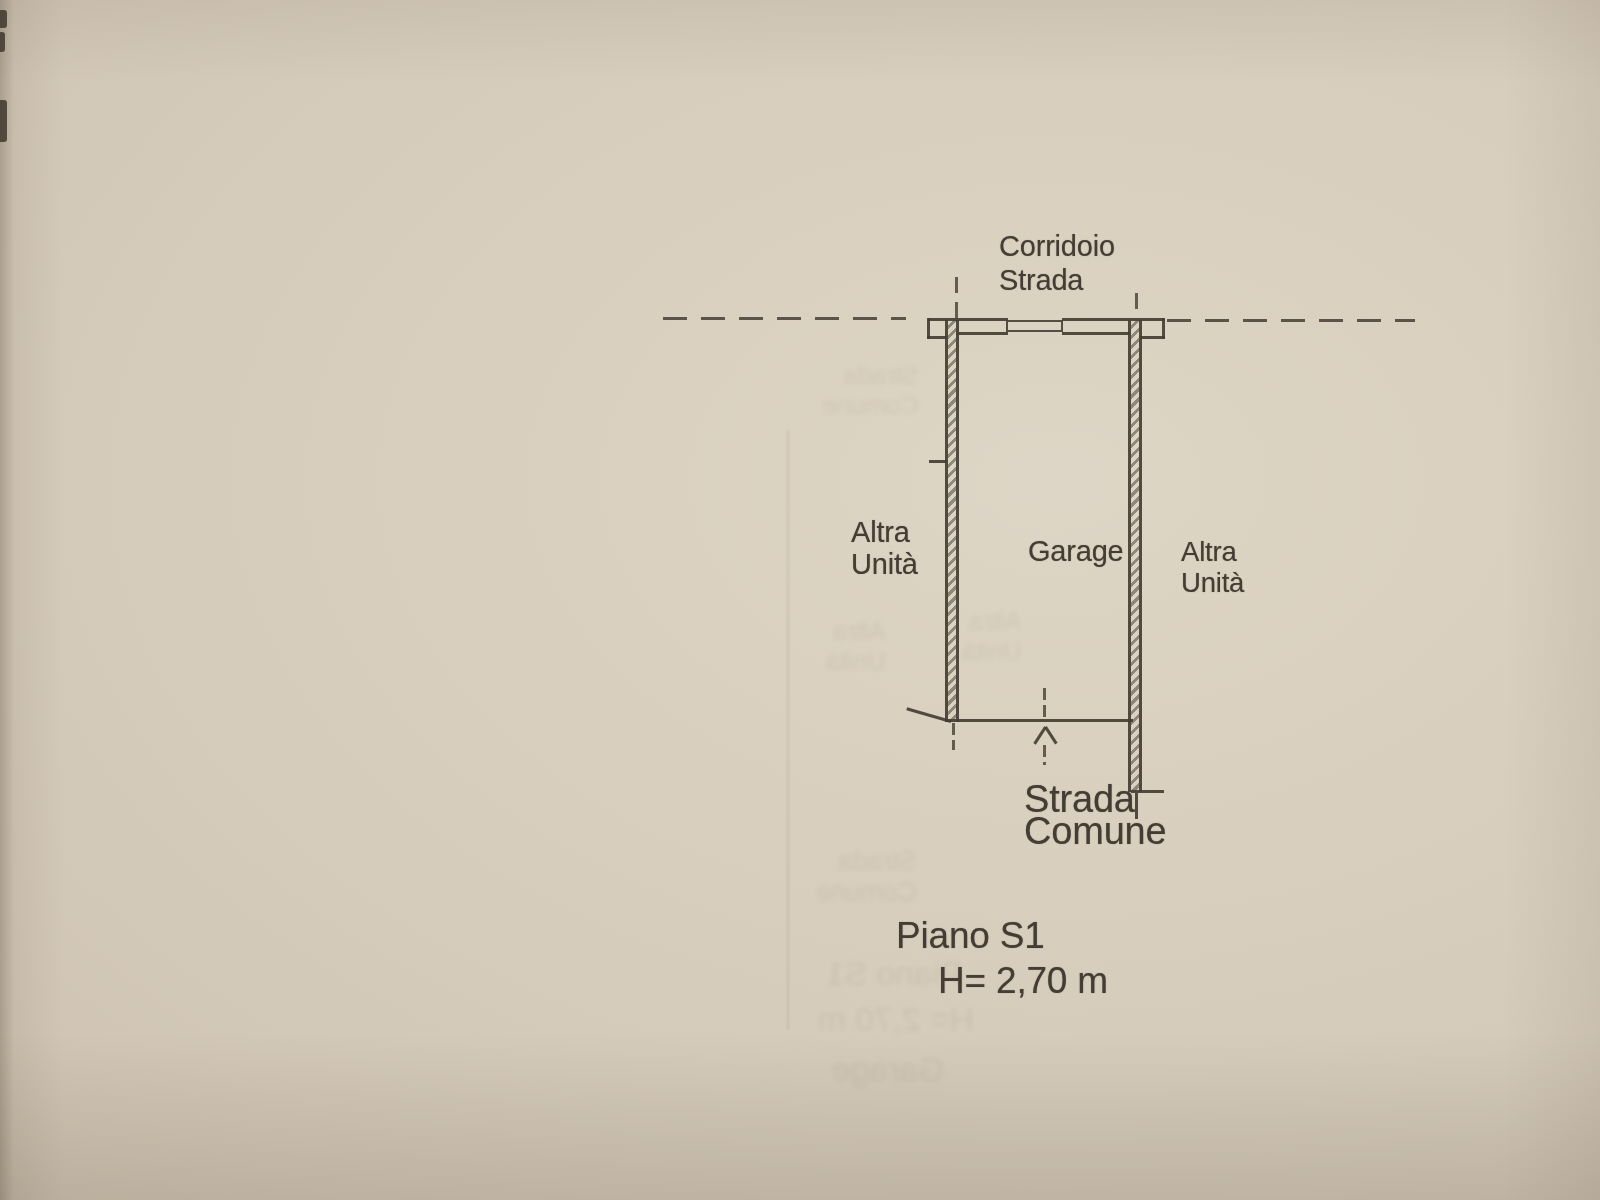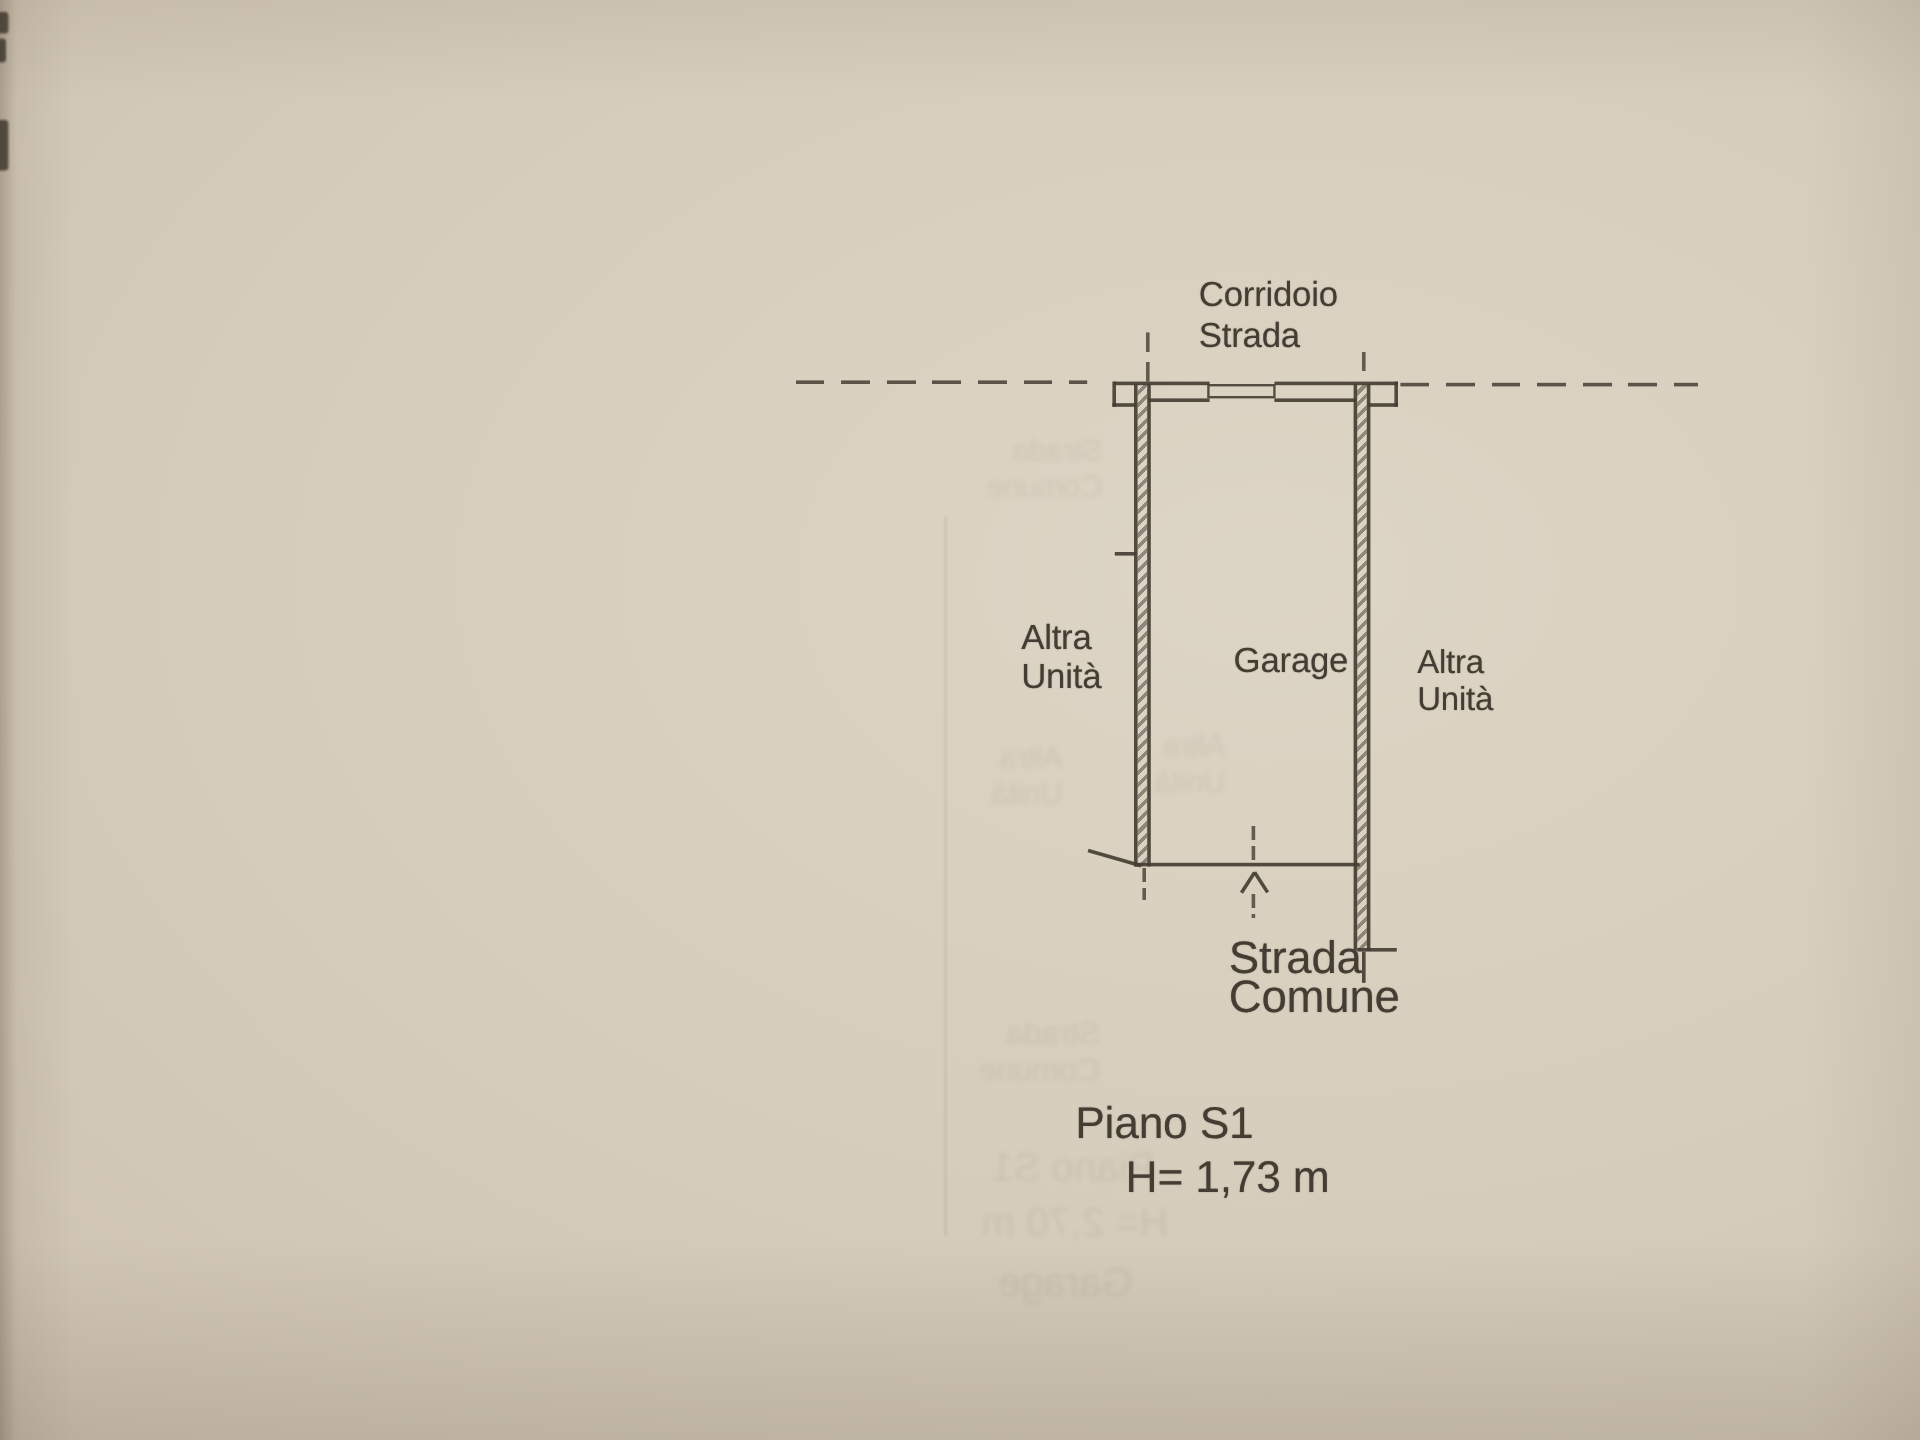--- a/index.html
+++ b/index.html
@@ -85,15 +85,15 @@
     <div class="lbl" style="left:999px;top:229px;font-size:29px;line-height:34px;">Corridoio
 Strada</div>
     <div class="lbl" style="left:851px;top:516px;font-size:29px;line-height:32px;">Altra
 Unità</div>
     <div class="lbl" style="left:1028px;top:535px;font-size:29px;">Garage</div>
     <div class="lbl" style="left:1181px;top:536px;font-size:27.5px;line-height:31px;">Altra
 Unità</div>
     <div class="lbl" style="left:1024px;top:783px;font-size:38px;line-height:32px;">Strada
 Comune</div>
     <div class="lbl" style="left:896px;top:915px;font-size:37px;">Piano S1</div>
-    <div class="lbl" style="left:938px;top:960px;font-size:37px;">H= 1,73 m</div>
+    <div class="lbl" style="left:938px;top:960px;font-size:37px;">H= 2,70 m</div>
   </div>
 </div>
 
 </body></html>

